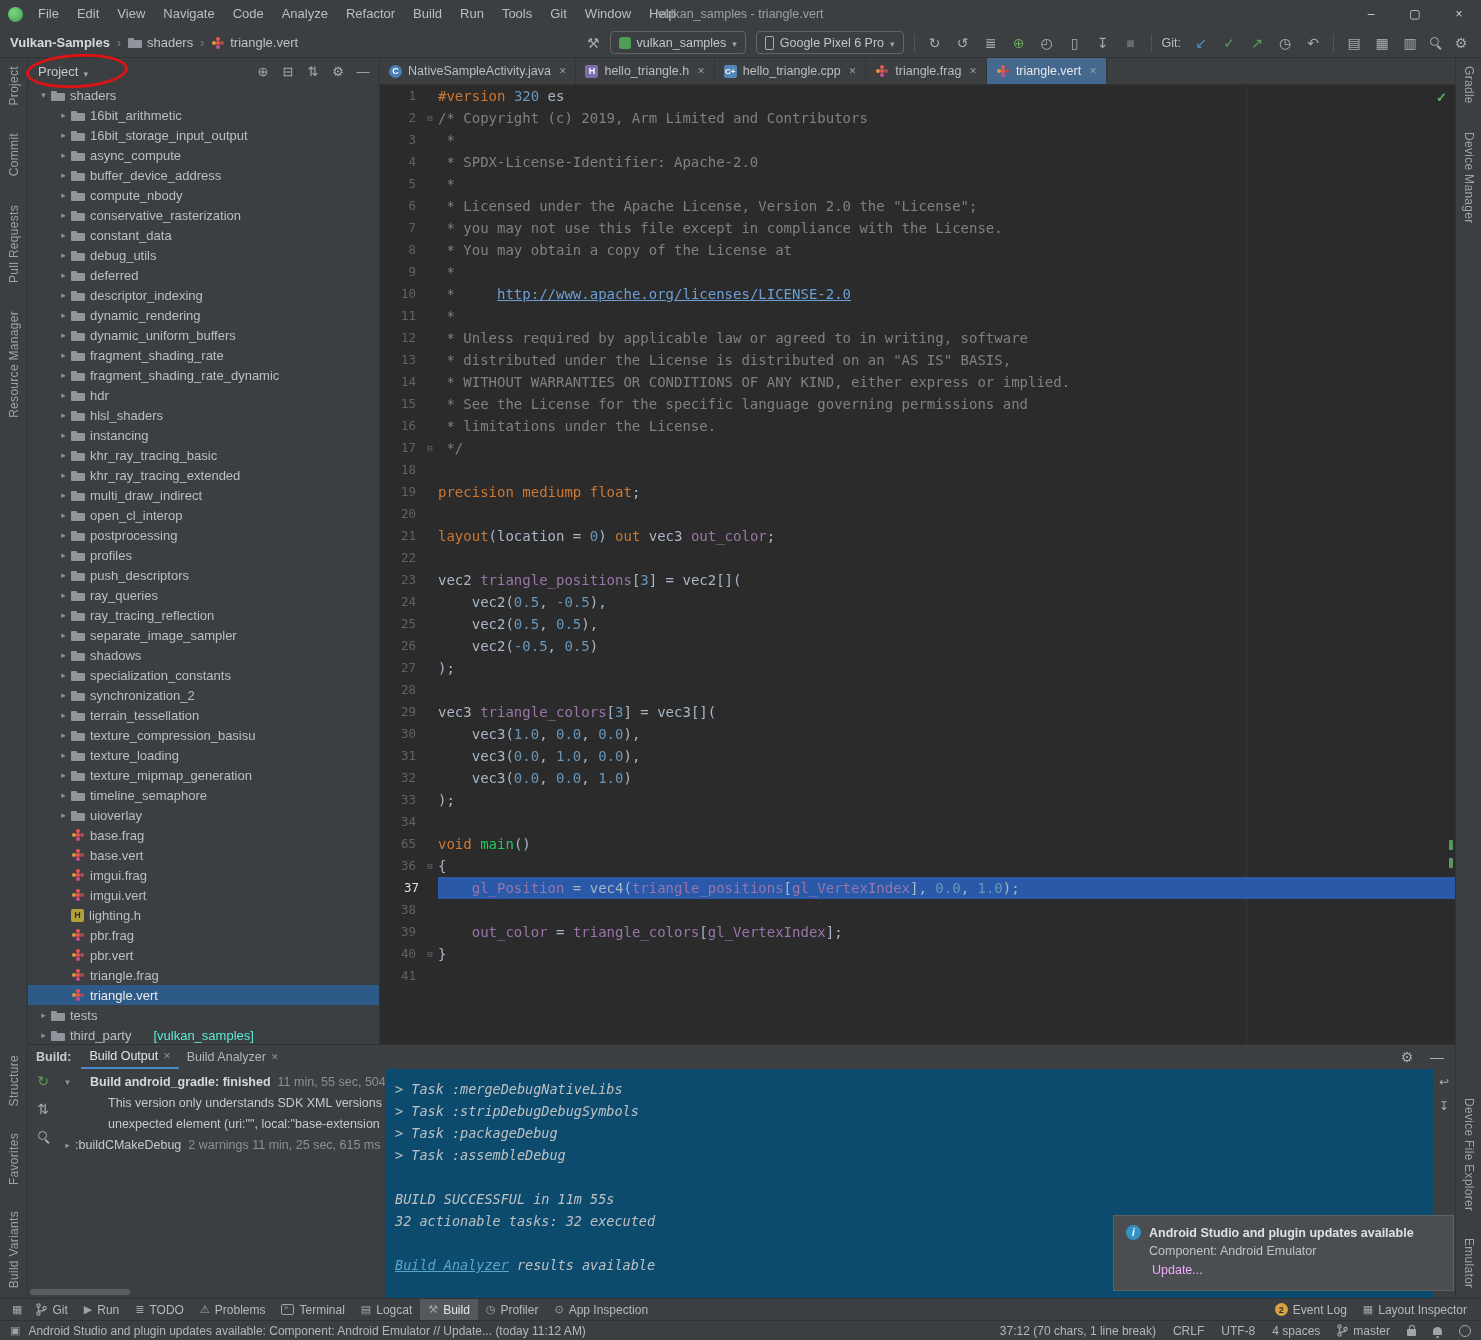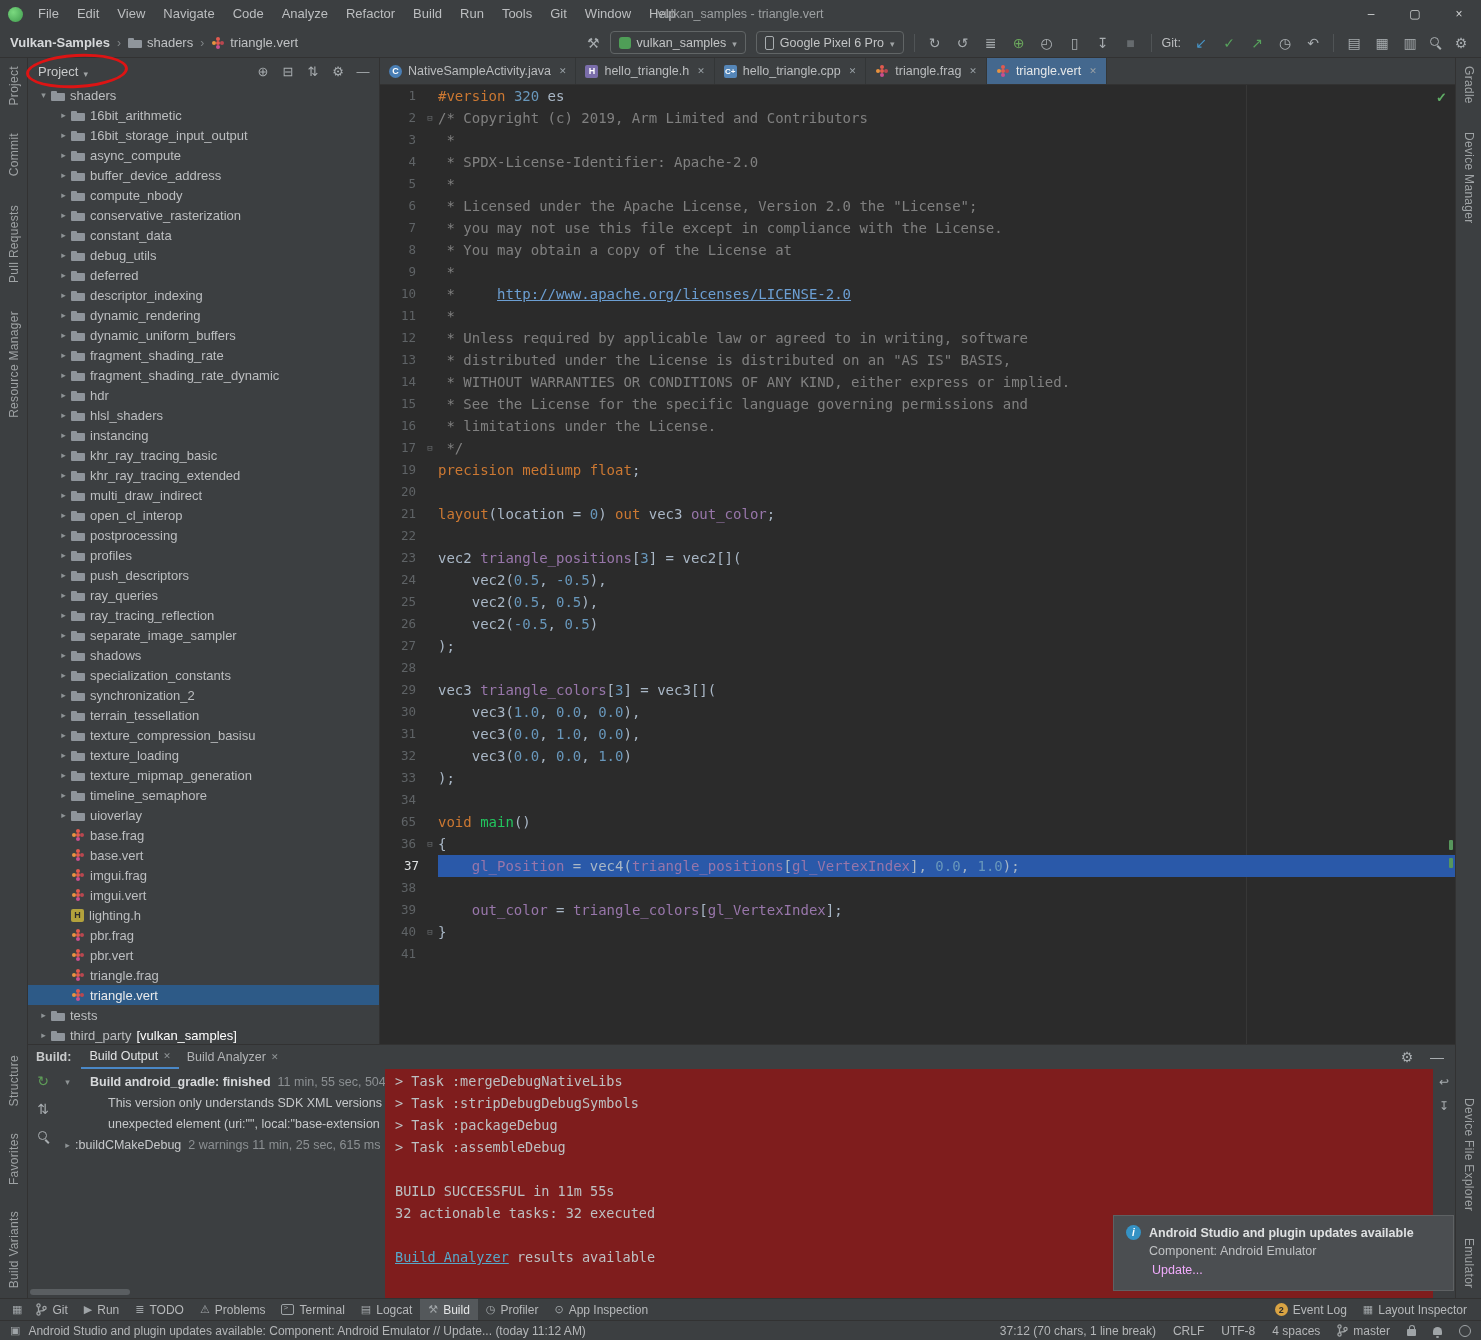--- a/index.html
+++ b/index.html
@@ -68,21 +68,21 @@
   #proj-header{height:27px;display:flex;align-items:center;padding:0 8px 0 10px;gap:5px;}
   #proj-title{font-size:13px;color:#c8cacb;}
   .proj-caret::before{content:"▾";font-size:9px;color:#9fa3a5;}
   #proj-icons{margin-left:auto;display:flex;gap:9px;}
   #proj-icons .tbi{width:16px;font-size:13px;}
   #tree{position:absolute;top:27px;left:0;right:0;bottom:0;overflow:hidden;}
   .trow{height:20px;display:flex;align-items:center;font-size:13px;color:#bcbec0;white-space:nowrap;}
   .trow.sel{background:#2d5a87;color:#e8eaeb;}
   .chev{width:15px;flex:none;text-align:center;font-size:9px;color:#8f9496;}
   .tlabel{margin-left:5px;}
-  .tsuffix{color:#ffffff;margin-left:5px;}
+  .tsuffix{color:#5eead4;margin-left:22px;}
 
   
   #annot{position:absolute;left:26px;top:54px;width:102px;height:34px;border:3px solid #dd1414;border-radius:50%;transform:rotate(-3deg);z-index:40;pointer-events:none;}
 
   
   #editor{position:absolute;left:380px;top:58px;width:1075px;height:986px;background:#2b2b2b;}
   #tabs{height:27px;background:#3c3f41;border-bottom:1px solid #323232;display:flex;}
   .tab{display:flex;align-items:center;gap:6px;padding:0 9px;font-size:12.5px;color:#bbbdbf;border-right:1px solid #333637;}
   .tab.active{background:#44688e;color:#e6e8e9;}
   .tab-close{font-size:9px;color:#98a0a5;margin-left:2px;}
@@ -107,21 +107,21 @@
   .btab.active{color:#e2e4e5;border-bottom:2px solid #4a88c7;}
   .btab .x{font-size:9px;color:#8f9496;}
   #build-hicons{margin-left:auto;display:flex;gap:10px;}
   #build-body{position:absolute;top:24px;left:0;right:0;bottom:0;}
   #bstrip{position:absolute;left:0;top:4px;width:30px;display:flex;flex-direction:column;gap:12px;align-items:center;}
   #btree{position:absolute;left:30px;top:2px;width:327px;bottom:10px;overflow:hidden;}
   .btrow{height:21px;display:flex;align-items:center;font-size:12.5px;color:#c6c8ca;white-space:nowrap;overflow:hidden;}
   .btrow .btext.bold{font-weight:bold;color:#d6d8da;}
   .btrow .dur{color:#8c9093;margin-left:7px;}
   #btree-scroll{position:absolute;left:2px;bottom:3px;width:100px;height:6px;background:#5a5e61;border-radius:3px;}
-  #bconsole{position:absolute;left:357px;top:0;right:22px;bottom:0;background:#7f1d1d;padding:1px 10px;font-family:"DejaVu Sans Mono",monospace;font-size:13.5px;line-height:22px;color:#bdc0c2;}
+  #bconsole{position:absolute;left:357px;top:0;right:22px;bottom:0;background:#0c4a6e;padding:9px 10px;font-family:"DejaVu Sans Mono",monospace;font-size:13.5px;line-height:22px;color:#bdc0c2;font-style:italic;}
   .console-line{white-space:pre;height:22px;}
   .console-link{color:#58a6c8;text-decoration:underline;}
   #bricons{position:absolute;right:1px;top:6px;width:20px;display:flex;flex-direction:column;gap:10px;align-items:center;}
   #bricons .tbi{width:16px;font-size:12px;}
 
   
   #notif{position:absolute;left:1113px;top:1215px;width:341px;height:76px;background:#4b4e51;border:1px solid #5e6163;padding:9px 12px;z-index:30;}
   .notif-row{display:flex;align-items:center;gap:8px;}
   .notif-i{width:15px;height:15px;border-radius:50%;background:#3592c4;color:#fff;font-size:10px;font-weight:bold;font-style:italic;display:flex;align-items:center;justify-content:center;flex:none;}
   .notif-title{font-size:12.5px;font-weight:bold;color:#dee0e1;}
@@ -606,20 +606,25 @@
       </div>
       <div class="cl">
         <span class="ln">16</span>
         <span class="fold"></span>
         <span class="lc"><span class="sg-c"> * limitations under the License.</span></span>
       </div>
       <div class="cl">
         <span class="ln">17</span>
         <span class="fold">⊟</span>
         <span class="lc"><span class="sg-c"> */</span></span>
+      </div>
+      <div class="cl">
+        <span class="ln">18</span>
+        <span class="fold"></span>
+        <span class="lc"></span>
       </div>
       <div class="cl">
         <span class="ln">19</span>
         <span class="fold"></span>
         <span class="lc"><span class="sg-kw">precision mediump float</span><span class="sg-t">;</span></span>
       </div>
       <div class="cl">
         <span class="ln">20</span>
         <span class="fold"></span>
         <span class="lc"></span>

